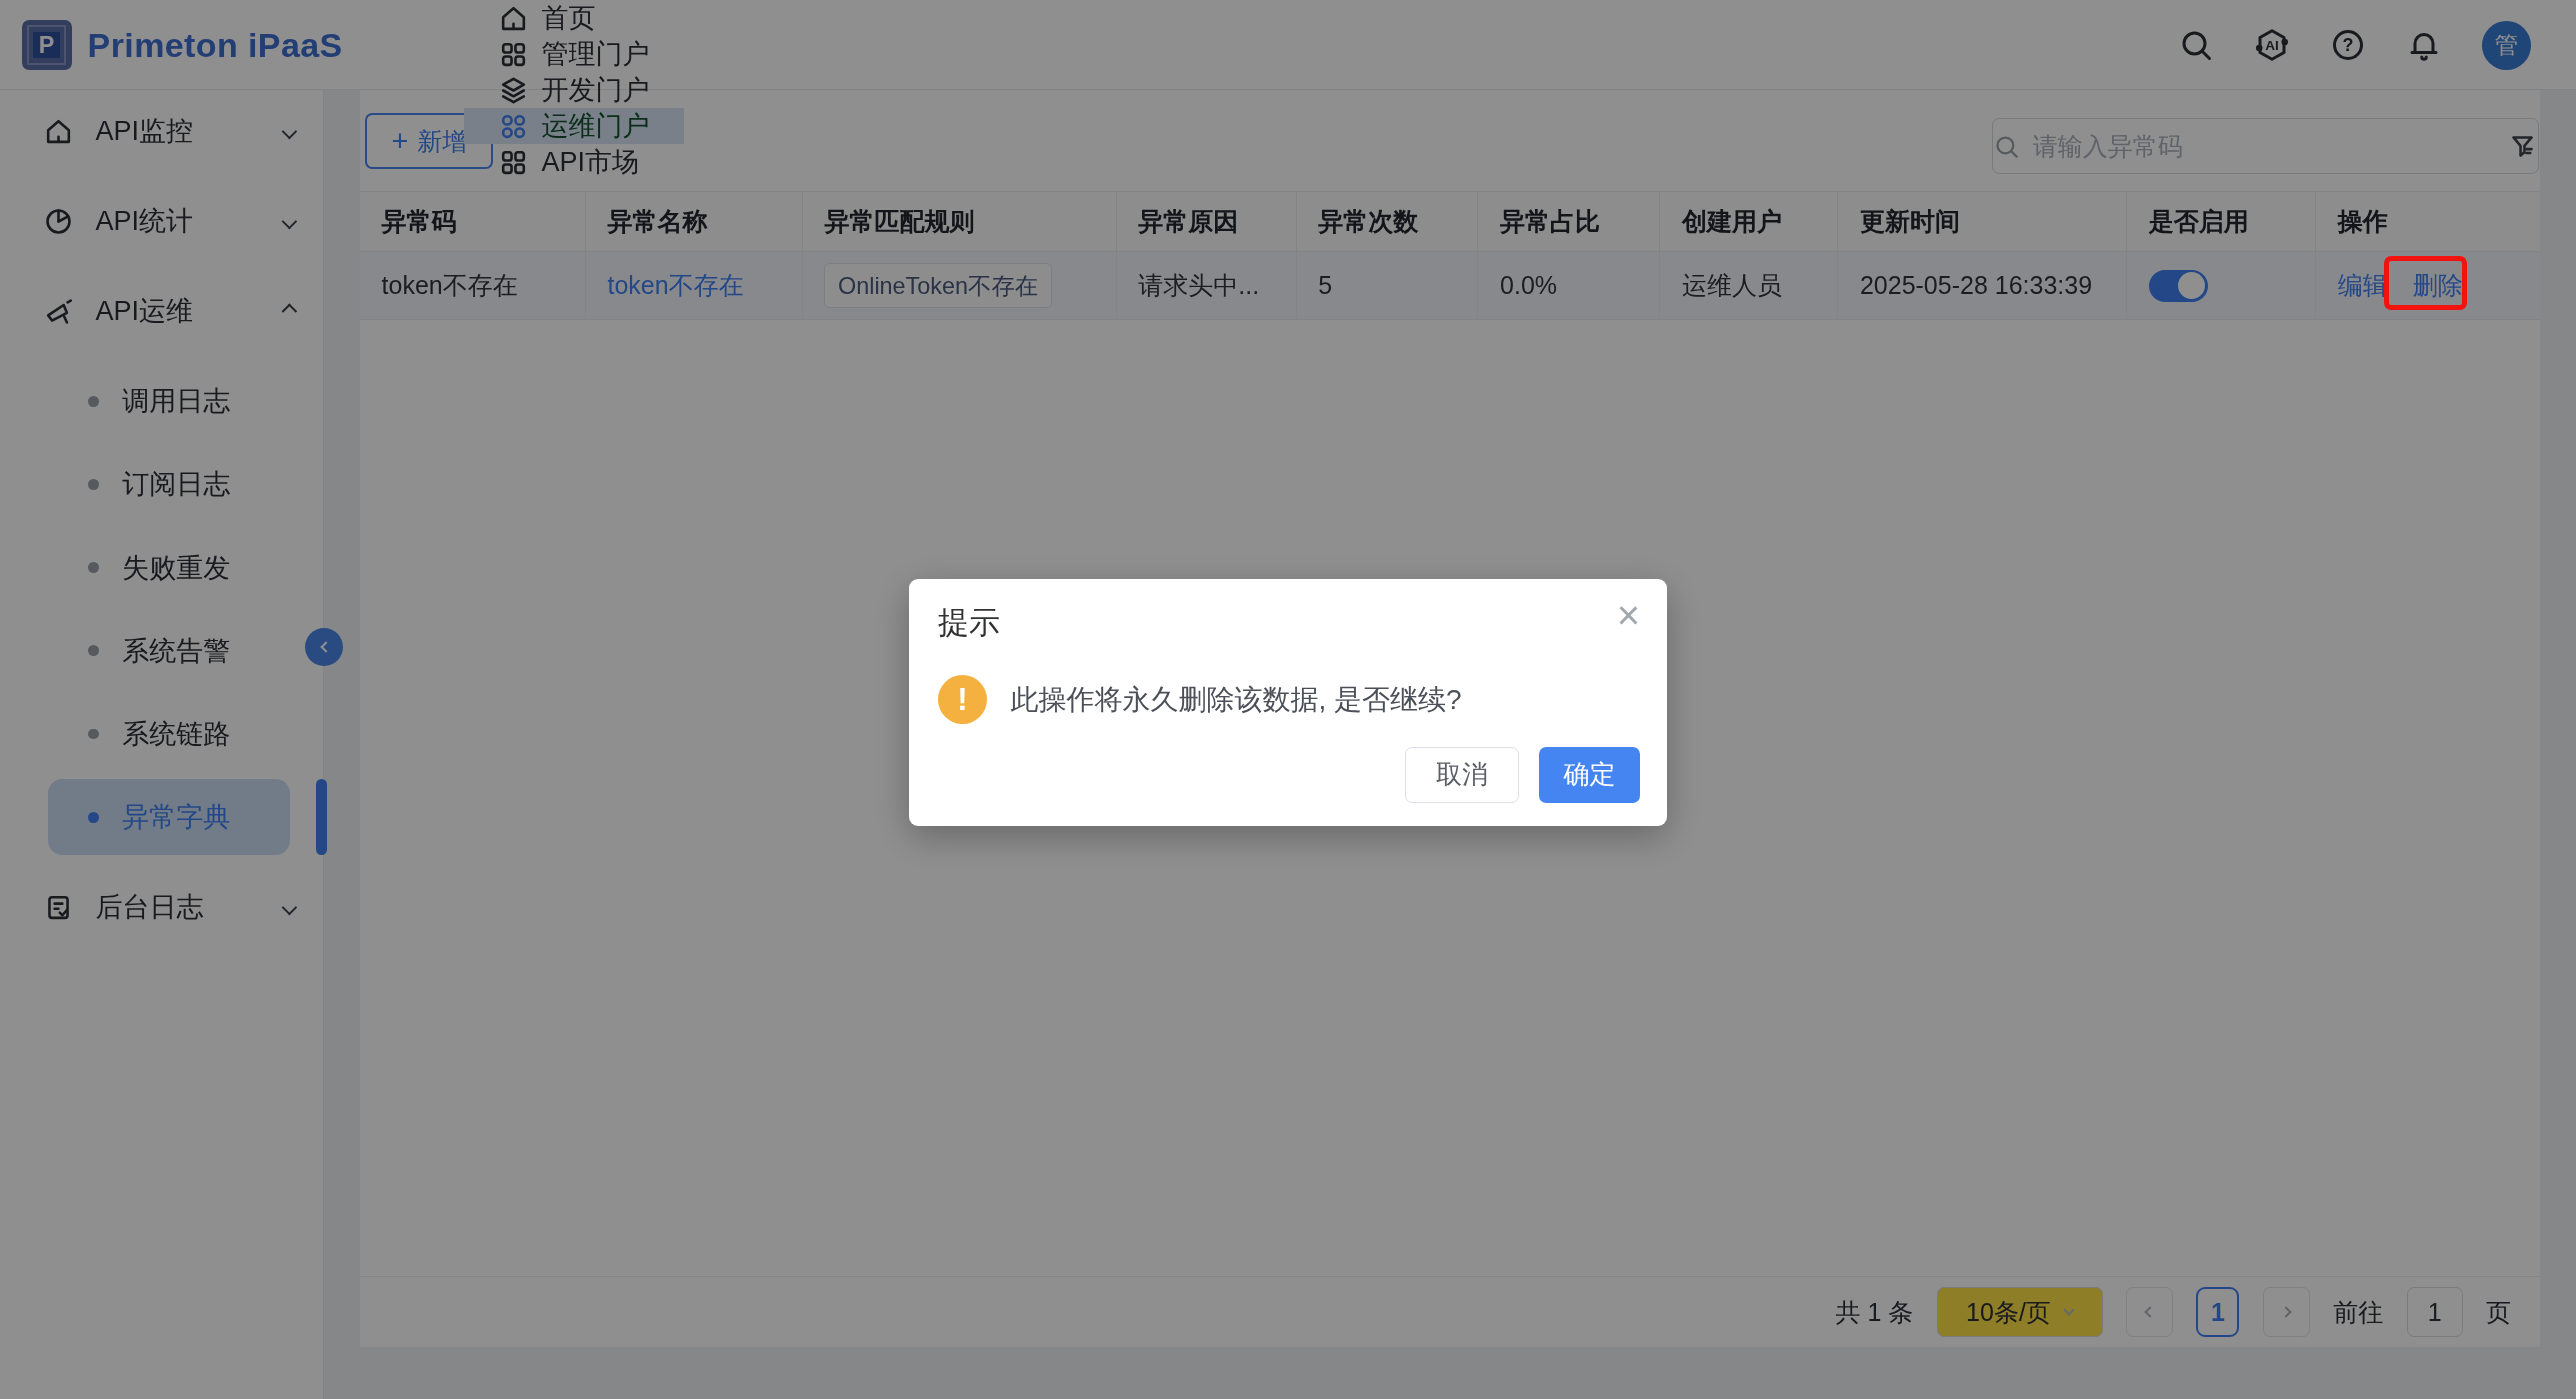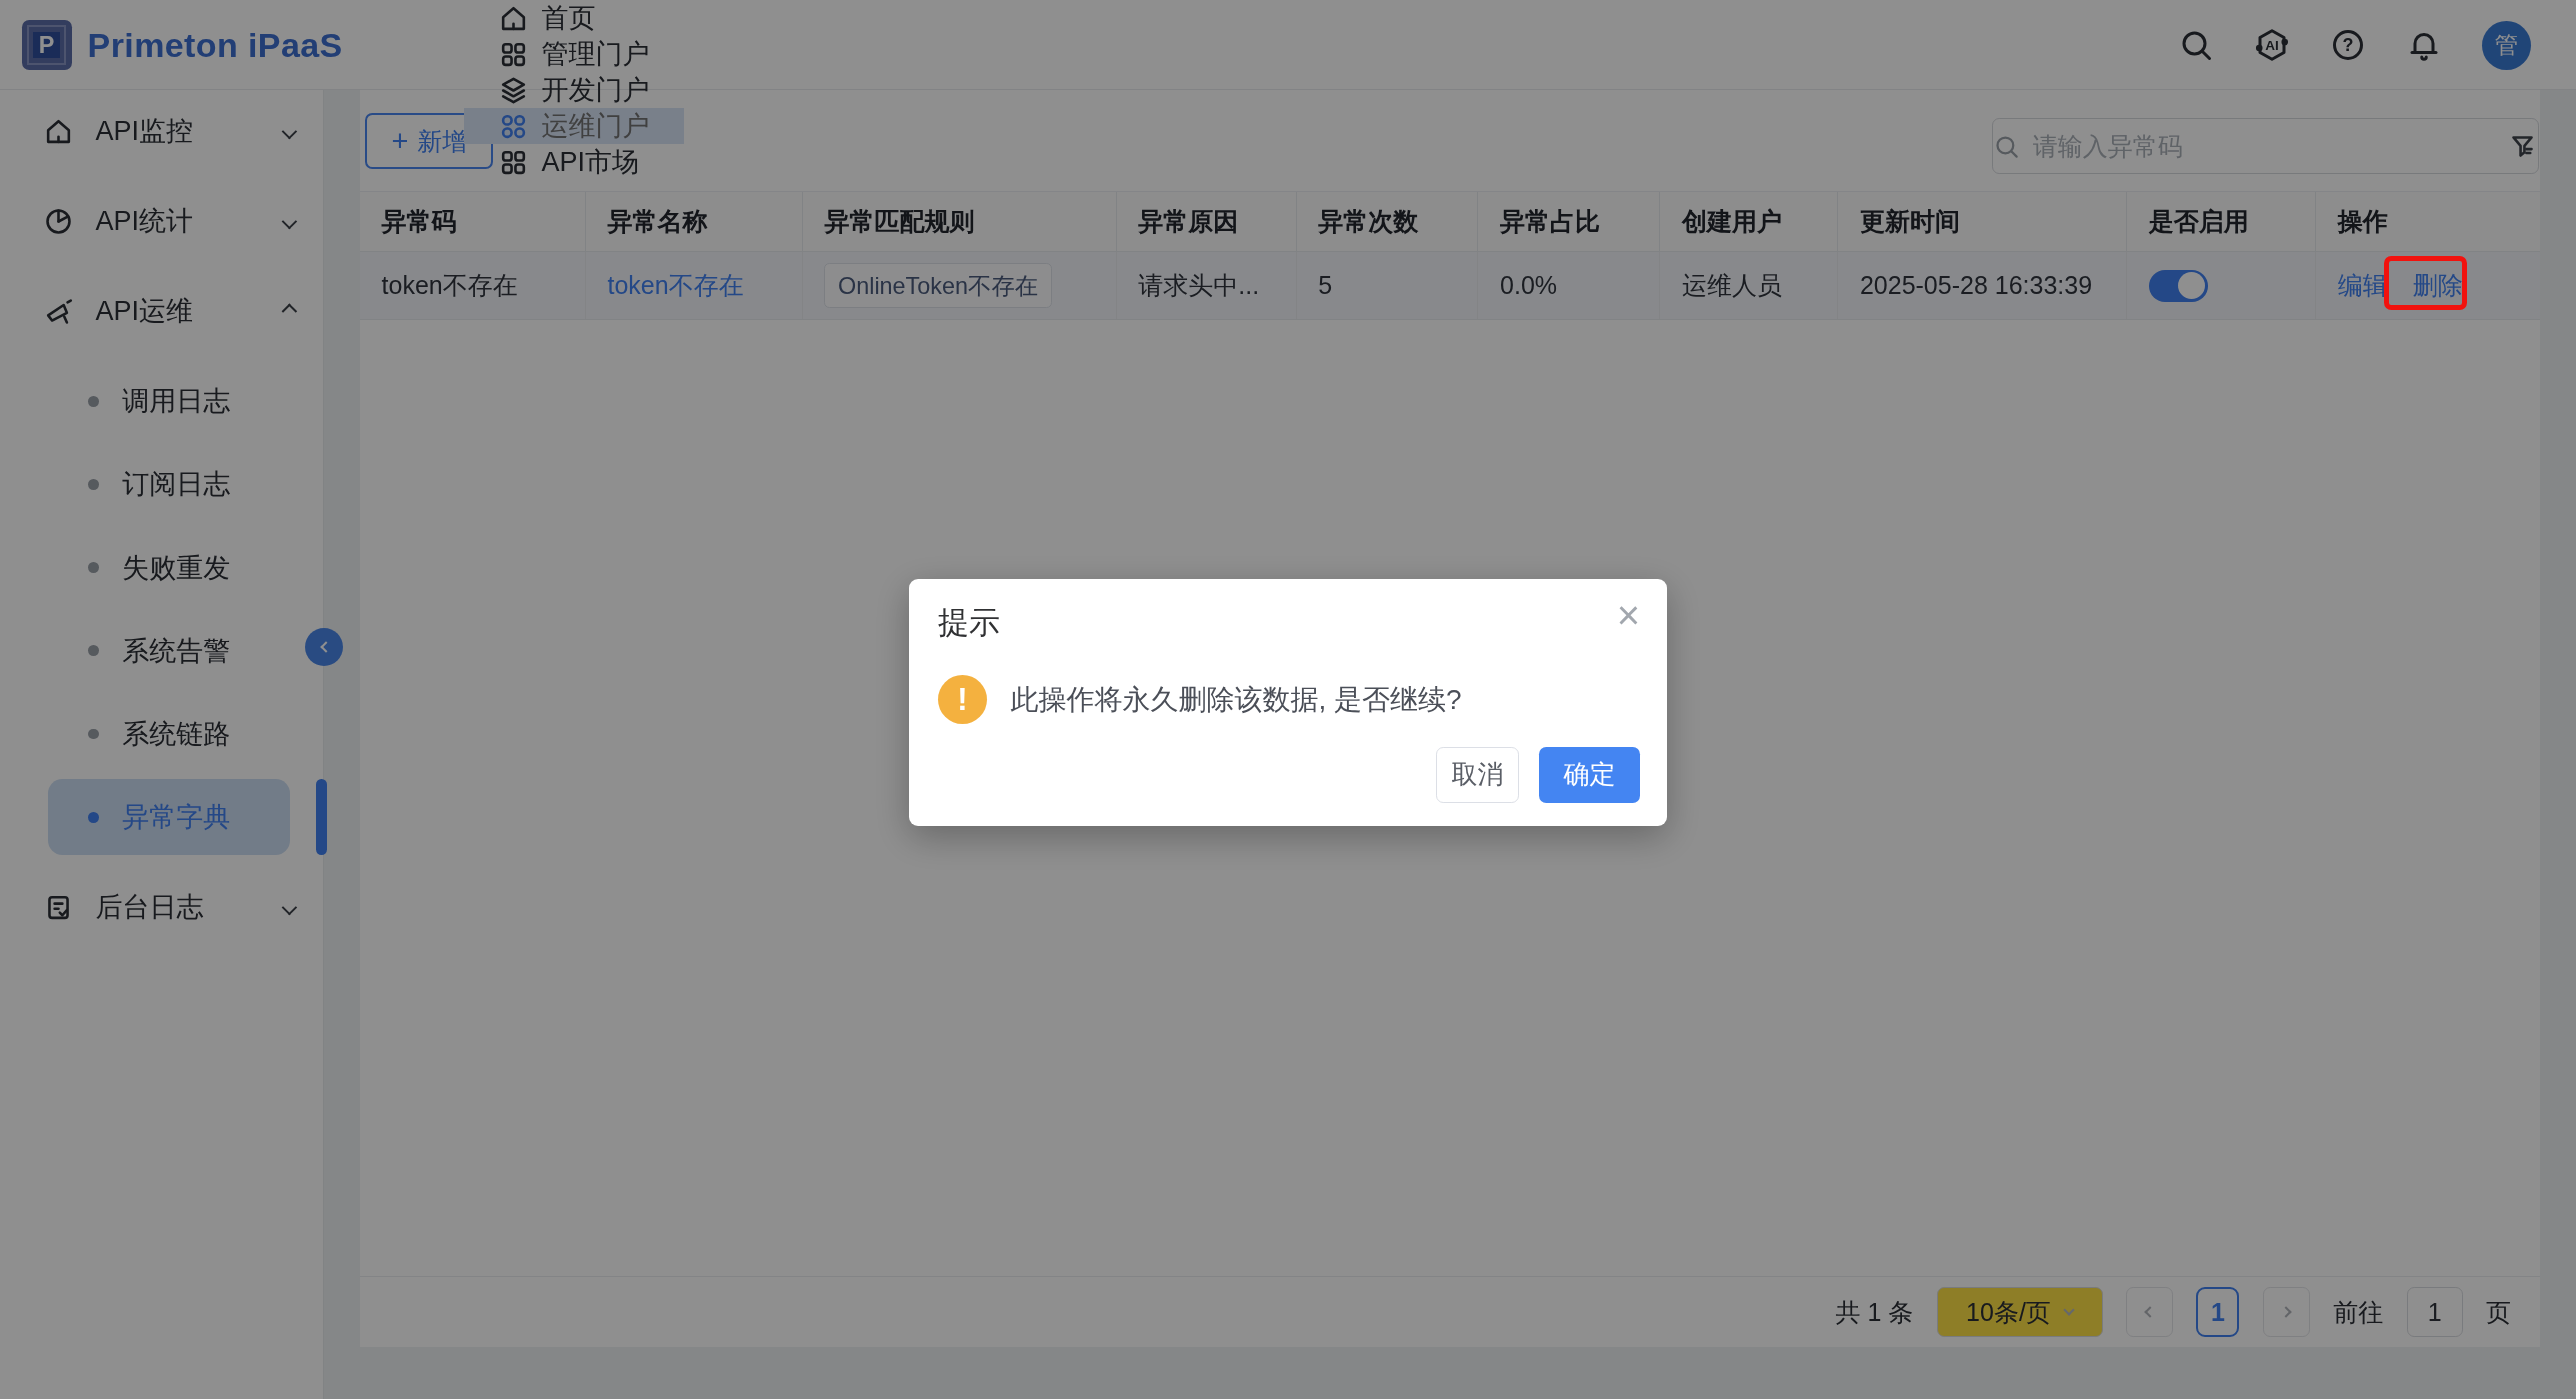--- a/index.html
+++ b/index.html
@@ -13,21 +13,21 @@
   .logo-mark { width:50px; height:50px; background:#5c6da8; border-radius:7.2px; position:relative; }
   .logo-mark::before { content:''; position:absolute; inset:5.4px; border:2.7px solid #8a97c4; }
   .logo-inner { position:absolute; inset:11.7px; background:#2f4f9e; color:#fff; font-weight:bold;
     font-size:23.4px; display:flex; align-items:center; justify-content:center; }
   .brand-name { font-size:34px; font-weight:800; color:#3d6fd0; letter-spacing:0.4px; }
 
   .top-nav { position:absolute; left:464px; top:0; height:90px; display:flex;flex-direction:column; }
   .nav-item { height:90px; display:flex; align-items:center; gap:12.6px; padding:0 34px;
     font-size:27px; color:#2b2f36; cursor:pointer; }
   .nav-item svg { width:31px; height:31px; stroke:#2b2f36; }
-  .nav-item.active { background:#d8e4f6; color:#737373; }
+  .nav-item.active { background:#d8e4f6; color:#14532d; }
   .nav-item.active svg { stroke:#4080f0; }
 
   .header-right { position:absolute; right:45px; top:0; height:90px; display:flex; align-items:center; gap:40px; }
   .hicon { width:36px; height:36px; color:#000000; display:flex; align-items:center; justify-content:center; }
   .hicon svg { width:36px; height:36px; stroke:#2b2f36; }
   .avatar { width:49px; height:49px; border-radius:50%; background:#3a7bd5; color:#fff;
     font-size:23.4px; display:flex; align-items:center; justify-content:center; }
 
   
   .sidebar { position:absolute; left:0; top:76px; width:324px; bottom:0; background:#ffffff;
@@ -103,21 +103,21 @@
   .overlay { position:fixed; inset:0; background:rgba(0,0,0,0.44); z-index:100; }
   .dialog { position:fixed; left:909px; top:579px; width:758px; height:247px; background:#fff;
     border-radius:9px; box-shadow:0 10.8px 36px rgba(0,0,0,0.28); z-index:110; }
   .d-title { position:absolute; left:29px; top:23.4px; font-size:31px; color:#303133; }
   .d-close { position:absolute; right:27px; top:16px; font-size:40px; color:#a2a7ae; cursor:pointer; line-height:1; }
   .d-body { position:absolute; left:29px; top:96px; display:flex; align-items:center; gap:23.4px; }
   .warn-ic { width:49px; height:49px; border-radius:50%; background:#f4b13f; color:#fff;
     font-size:31px; font-weight:bold; display:flex; align-items:center; justify-content:center; flex:none; }
   .d-msg { font-size:28px; color:#4b4f58; }
   .d-actions { position:absolute; right:27px; bottom:23.4px; display:flex; gap:20px; }
-  .btn-cancel { width:83px; height:56px; background:#fff; border:1.8px solid #dcdfe6; border-radius:7.2px;
+  .btn-cancel { width:114px; height:56px; background:#fff; border:1.8px solid #dcdfe6; border-radius:7.2px;
     color:#5a5e66; font-size:26px; display:flex; align-items:center; justify-content:center; cursor:pointer; }
   .btn-confirm { width:101px; height:56px; background:#4485f2; border:none; border-radius:7.2px;
     color:#fff; font-size:26px; display:flex; align-items:center; justify-content:center; cursor:pointer; }
 
   .annotation { position:fixed; left:2384px; top:256px; width:83px; height:54px;
     border:5.4px solid #f2120e; border-radius:7.2px; z-index:300; }
 
   .chev { display:inline-block; width:10.8px; height:10.8px;
     border-right:2.7px solid currentColor; border-bottom:2.7px solid currentColor; }
   .chev.down { transform:rotate(45deg); }

